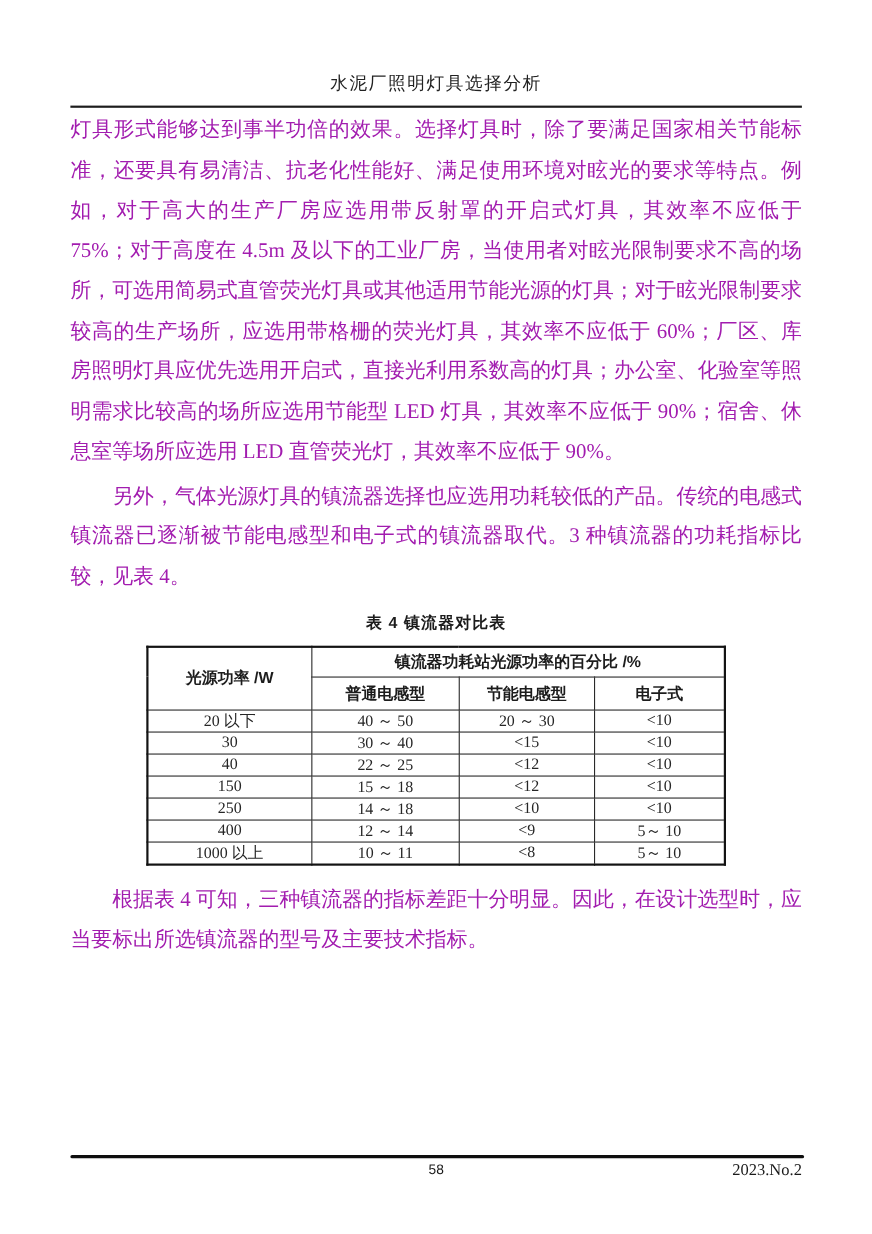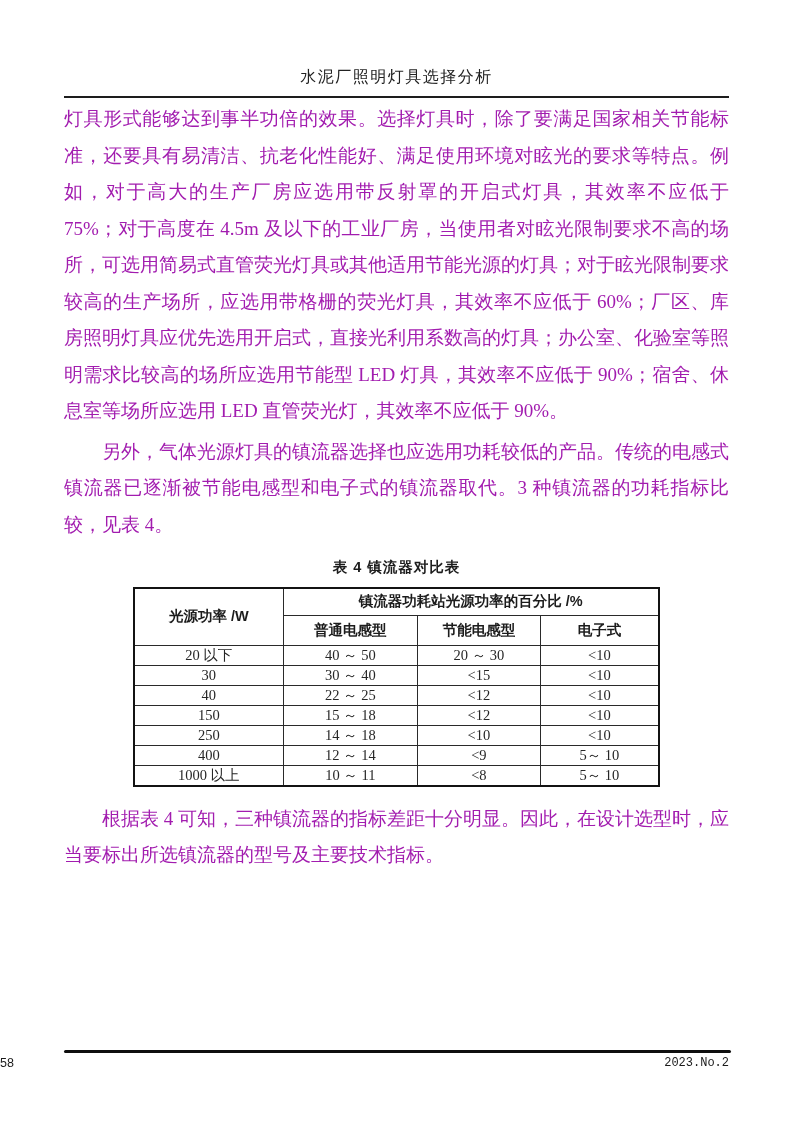--- a/index.html
+++ b/index.html
@@ -89,30 +89,31 @@
     right: 62px;
     top: 1050px;
     height: 3px;
     background: #0e0e0e;
     border-radius: 2px;
   }
   .page-number {
     position: absolute;
     left: 0; right: 0;
     top: 1056px;
+    text-align: center;
     font-family: "Liberation Sans", "DejaVu Sans", sans-serif;
     font-size: 12.5px;
     color: #1a1a1a;
   }
   .issue-label {
     position: absolute;
     right: 64px;
     top: 1056px;
-    font-family: Liberation Mono, monospace;
-    font-size: 12px;
+    font-family: Liberation Serif, serif;
+    font-size: 15px;
     color: #1a1a1a;
     text-align: right;
   }
 </style>
 </head>
 <body>
 
 <div class="page">
 
   <div class="header">

